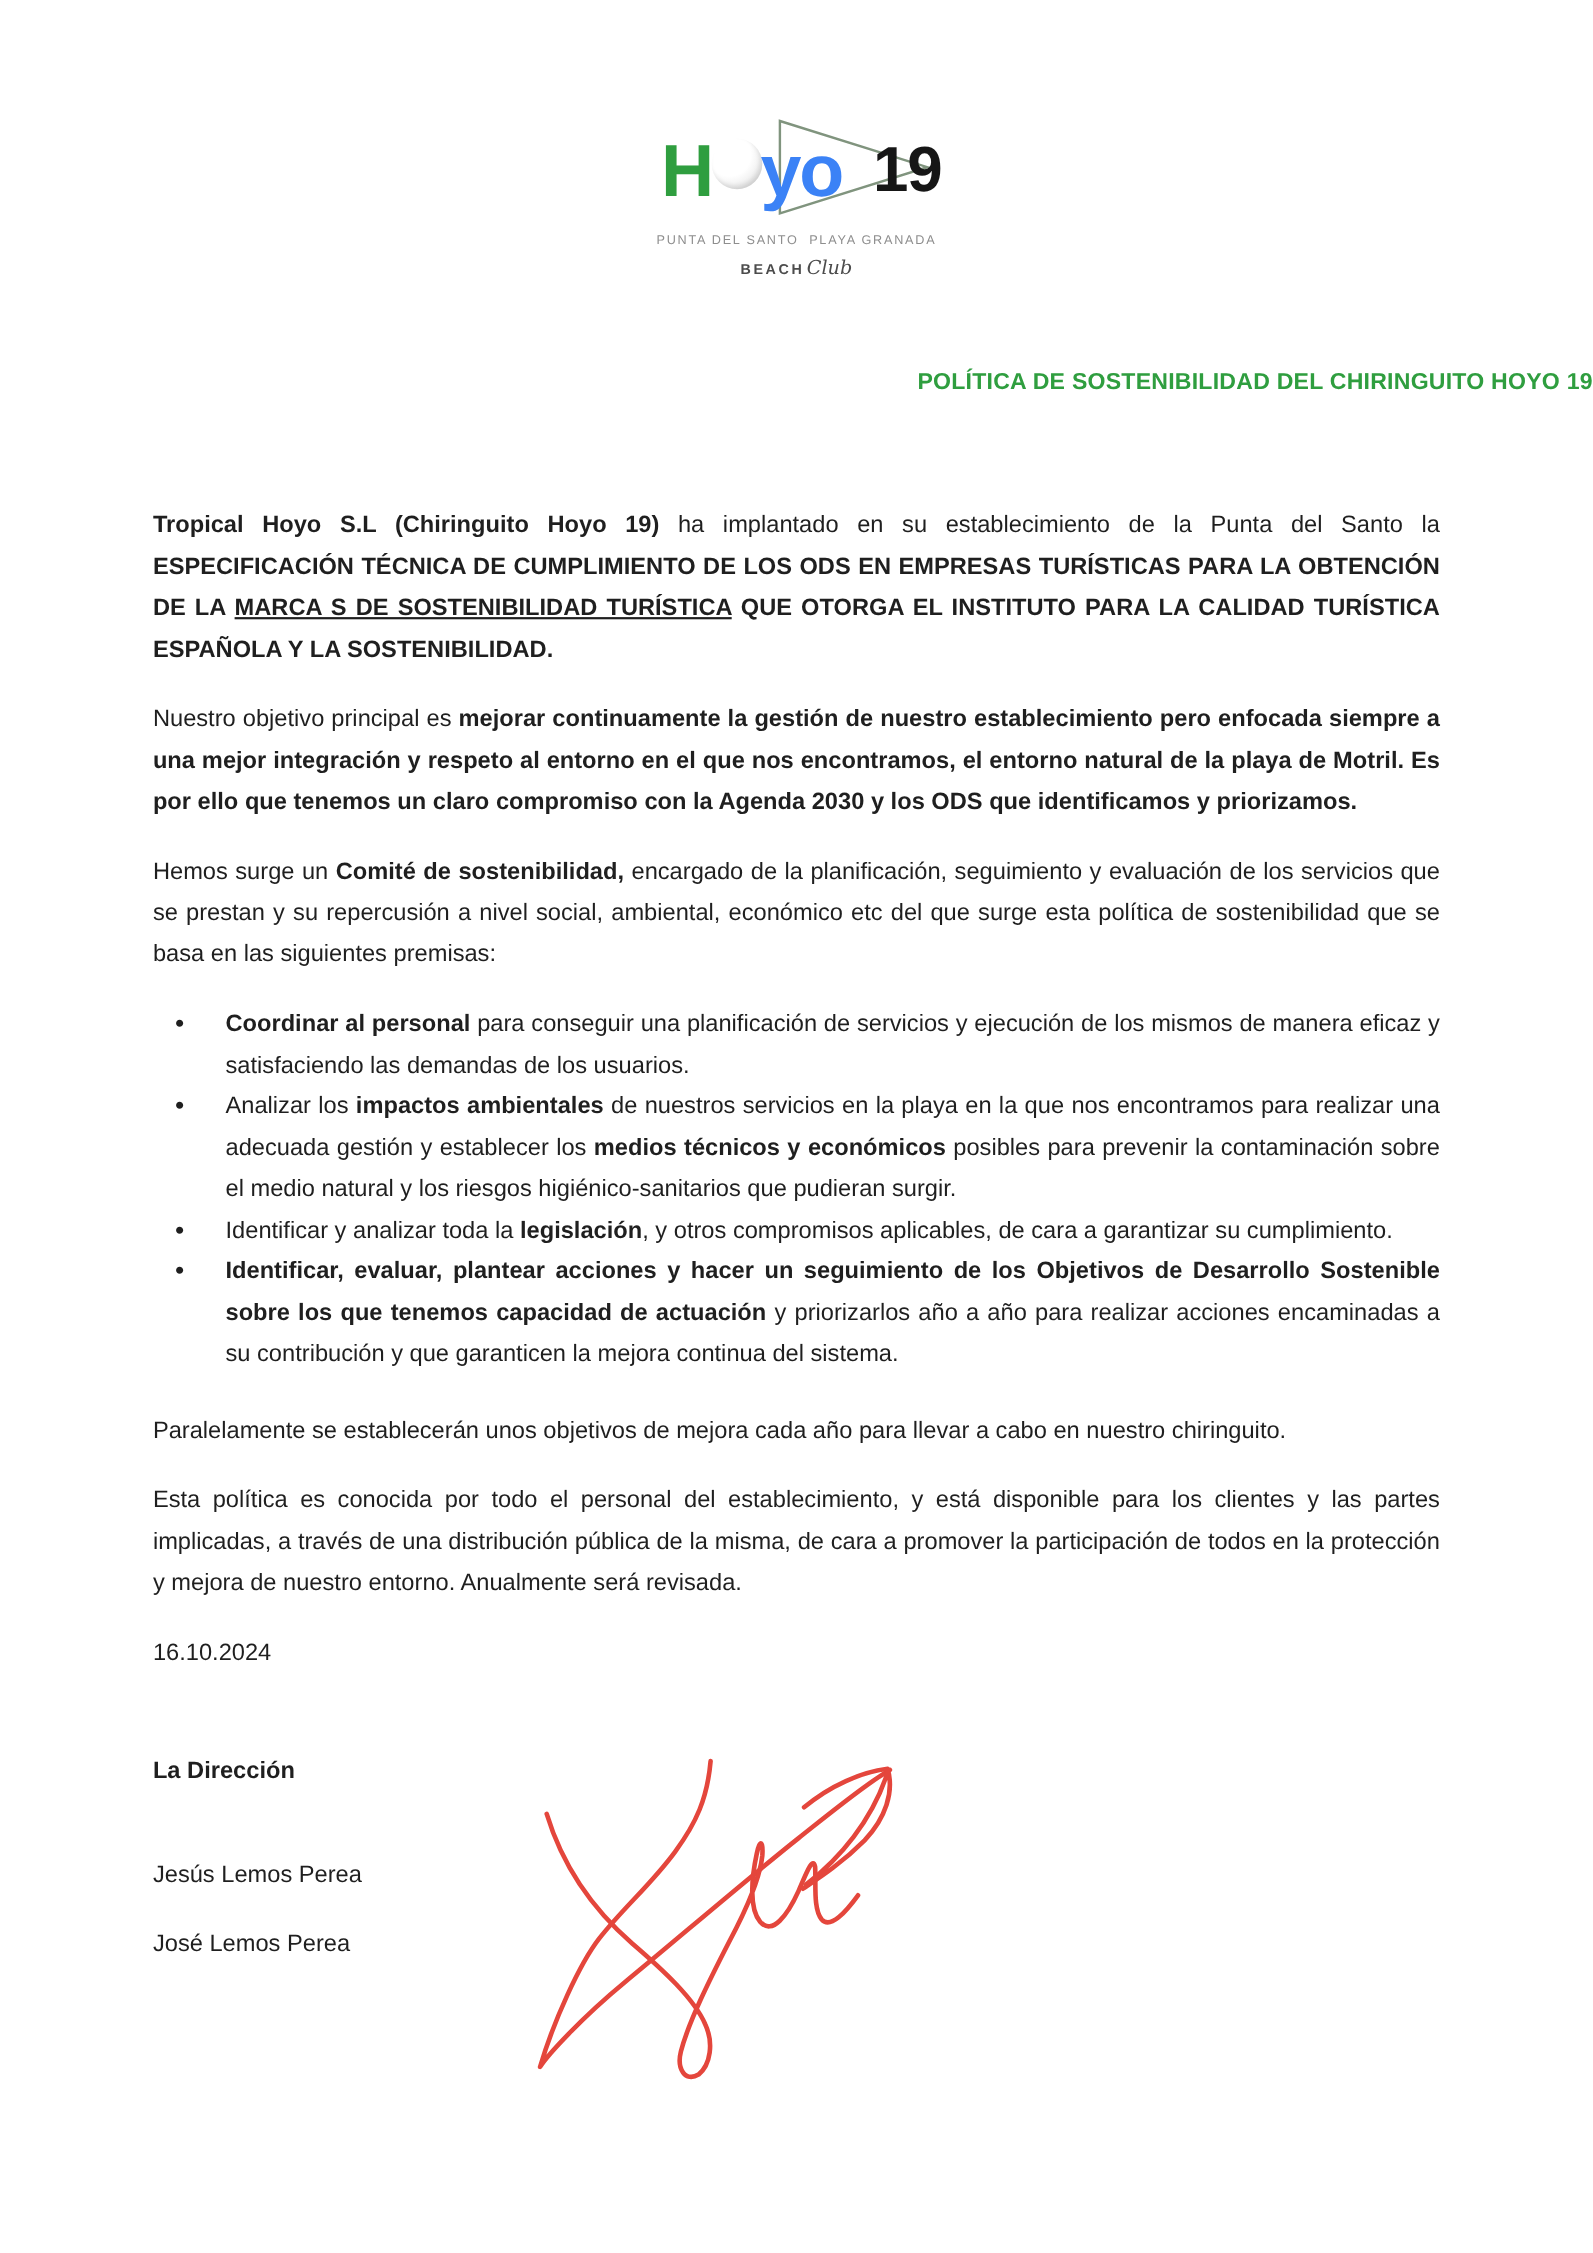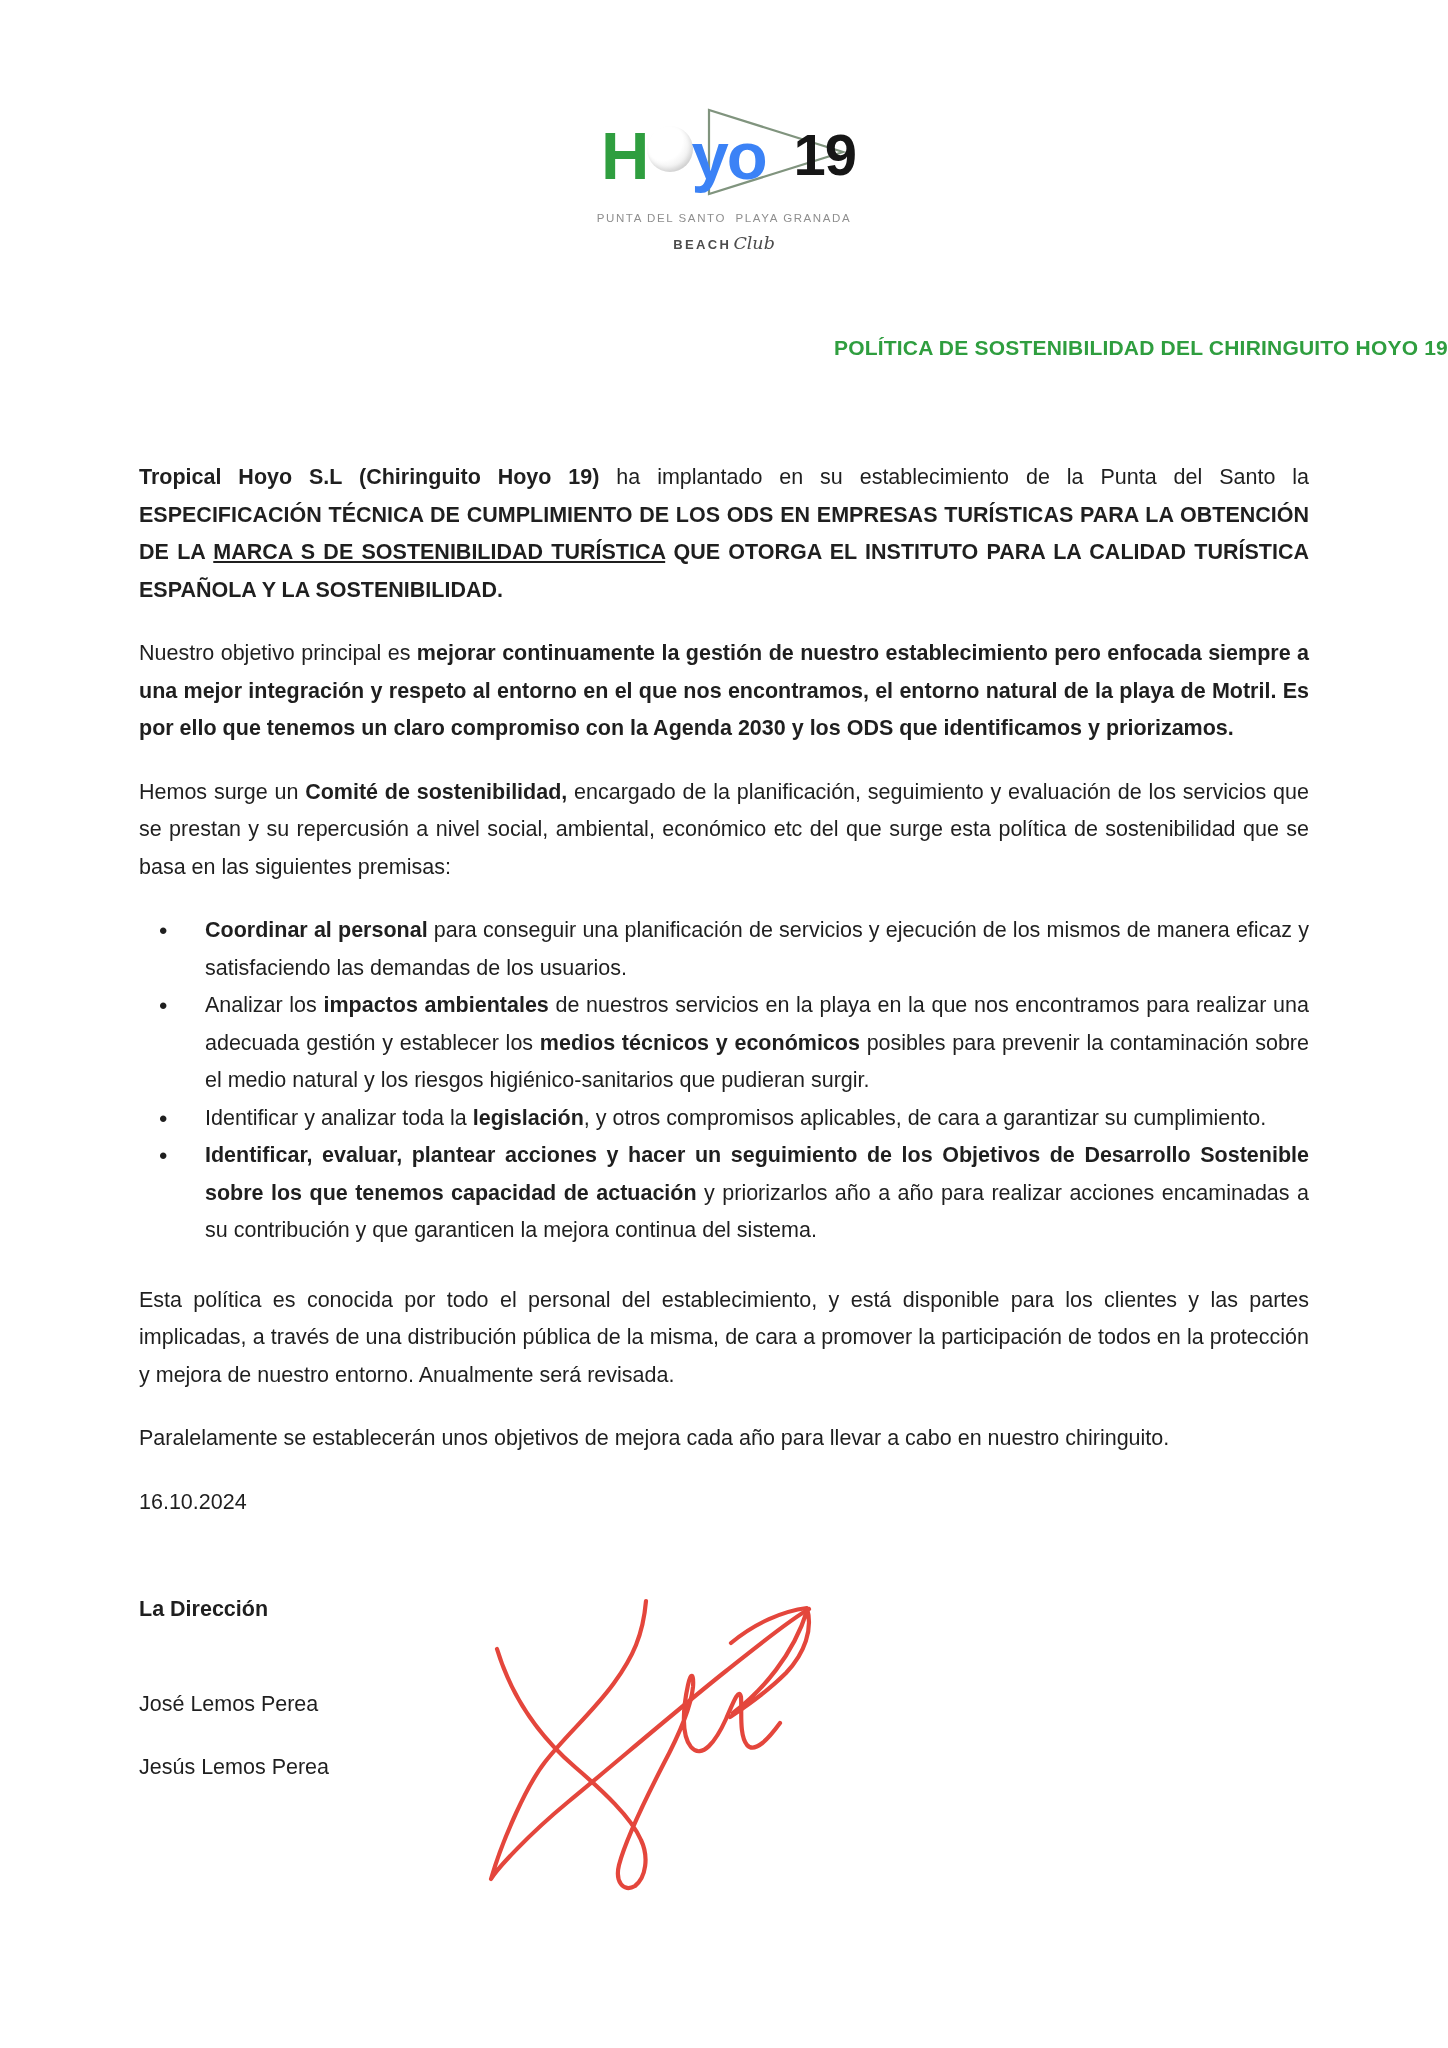--- a/index.html
+++ b/index.html
@@ -86,31 +86,31 @@
 
     <p><span>Hemos surge un </span><span style="font-weight: 700;">Comité de sostenibilidad,</span><span> encargado de la planificación, seguimiento y evaluación de los servicios que se prestan y su repercusión a nivel social, ambiental, económico etc del que surge esta política de sostenibilidad que se basa en las siguientes premisas:</span></p>
 
     <ul class="premises">
       <li><span style="font-weight: 700;">Coordinar al personal</span><span> para conseguir una planificación de servicios y ejecución de los mismos de manera eficaz y satisfaciendo las demandas de los usuarios.</span></li>
       <li><span>Analizar los </span><span style="font-weight: 700;">impactos ambientales</span><span> de nuestros servicios en la playa en la que nos encontramos para realizar una adecuada gestión y establecer los </span><span style="font-weight: 700;">medios técnicos y económicos</span><span> posibles para prevenir la contaminación sobre el medio natural y los riesgos higiénico-sanitarios que pudieran surgir.</span></li>
       <li><span>Identificar y analizar toda la </span><span style="font-weight: 700;">legislación</span><span>, y otros compromisos aplicables, de cara a garantizar su cumplimiento.</span></li>
       <li><span style="font-weight: 700;">Identificar, evaluar, plantear acciones y hacer un seguimiento de los Objetivos de Desarrollo Sostenible sobre los que tenemos capacidad de actuación</span><span> y priorizarlos año a año para realizar acciones encaminadas a su contribución y que garanticen la mejora continua del sistema.</span></li>
     </ul>
 
+    <p><span>Paralelamente se establecerán unos objetivos de mejora cada año para llevar a cabo en nuestro chiringuito.</span></p>
+
     <p><span>Esta política es conocida por todo el personal del establecimiento, y está disponible para los clientes y las partes implicadas, a través de una distribución pública de la misma, de cara a promover la participación de todos en la protección y mejora de nuestro entorno. Anualmente será revisada.</span></p>
-
-    <p><span>Paralelamente se establecerán unos objetivos de mejora cada año para llevar a cabo en nuestro chiringuito.</span></p>
 
     <p class="date-line">16.10.2024</p>
 
     <div class="direction-label">La Dirección</div>
 
     <div class="signatories">
+      <p class="signatory">Jesús Lemos Perea</p>
       <p class="signatory">José Lemos Perea</p>
-      <p class="signatory">Jesús Lemos Perea</p>
     </div>
   </div>
 
   <svg class="signature-svg" width="334" height="304" viewBox="0 0 334 304">
     <g fill="none" stroke-width="4.2" stroke-linecap="round" stroke-linejoin="round">
       <path d="M 163 8
                C 160 42 150 64 131 90
                C 110 119 83 142 62 169
                C 44 192 20 245 8 286
                C 14 276 45 242 85 209

